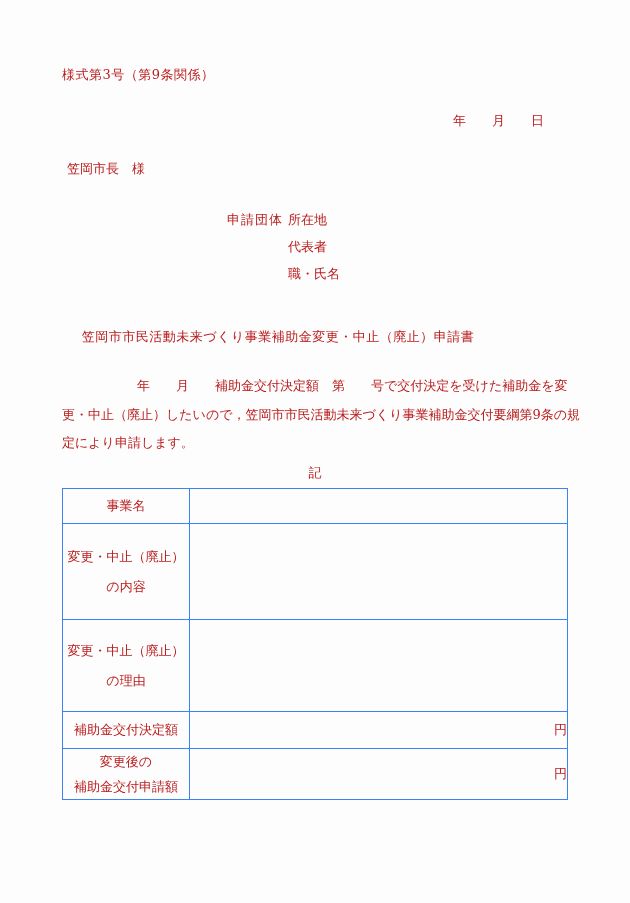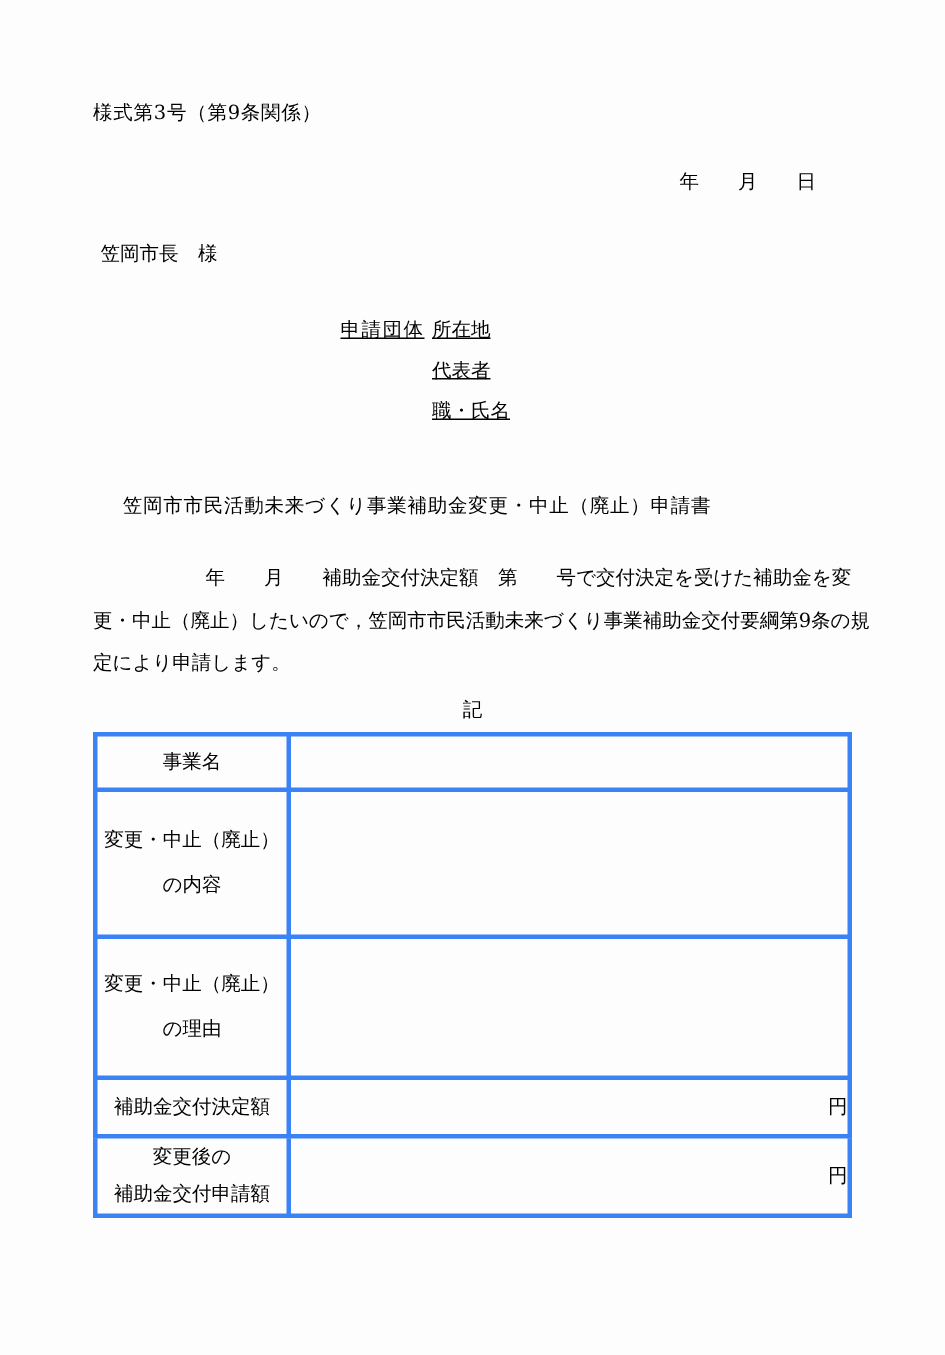--- a/index.html
+++ b/index.html
@@ -1,42 +1,42 @@
 <!DOCTYPE html>
 <html><head>
 <meta charset="utf-8">
 <style>
   html,body{margin:0;padding:0;background:#e9e9e9;}
   .page{
     position:relative;
     width:630px;height:903px;
     margin:0 auto;
     background:#fdfdfd;
-    color:#000000;
+    color:#b91c1c;
     font-family:"DejaVu Serif","Liberation Serif",serif;
     font-size:13px;
     overflow:hidden;
   }
   .abs{position:absolute;}
   .form-number{left:62px;top:66px;letter-spacing:0.5px;}
   .date-line{left:453px;top:112px;}
   .addressee{left:67px;top:160px;font-family:Liberation Mono, monospace;}
-  .applicant{left:227px;top:206px;text-decoration:underline;}
+  .applicant{left:227px;top:206px;}
   .applicant .arow{display:flex;height:27.4px;align-items:center;}
   .applicant .alabel{display:inline-block;width:61px;letter-spacing:1px;}
   .doc-title{left:16px;top:328px;width:524px;text-align:center;letter-spacing:0.5px;}
   .body-par{left:62px;top:372px;width:507px;}
   .body-par .bline{line-height:28.6px;white-space:pre;}
   .body-par .bline.first{text-indent:75px;}
   .record-mark{left:0;top:464px;width:630px;text-align:center;}
   table.doc-table{
     position:absolute;left:62px;top:488px;width:506px;
     border-collapse:collapse;table-layout:fixed;
   }
-  table.doc-table td{border:3px solid #3b82f6;padding:0;vertical-align:middle;}
+  table.doc-table td{border:1px solid #3b82f6;padding:0;vertical-align:middle;}
   td.cell-label{width:126px;text-align:center;}
   td.cell-value{text-align:right;padding:0 11px;}
   tr.r1 td{height:34px;}
   tr.r2 td{height:95px;}
   tr.r3 td{height:91px;}
   tr.r4 td{height:36px;}
   tr.r5 td{height:49px;}
   .lbl-2line .lline{line-height:30px;}
   .lbl-2line-sm .lline{line-height:25px;}
   .note-line{left:62px;top:796px;letter-spacing:0.5px;}

